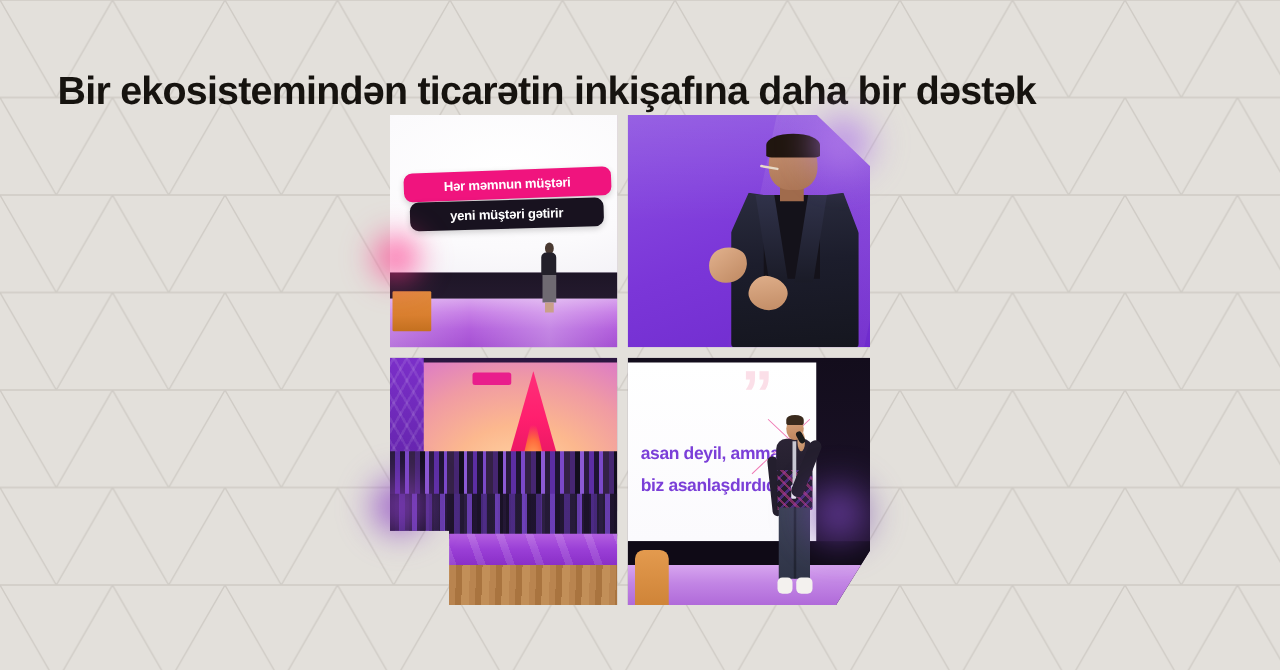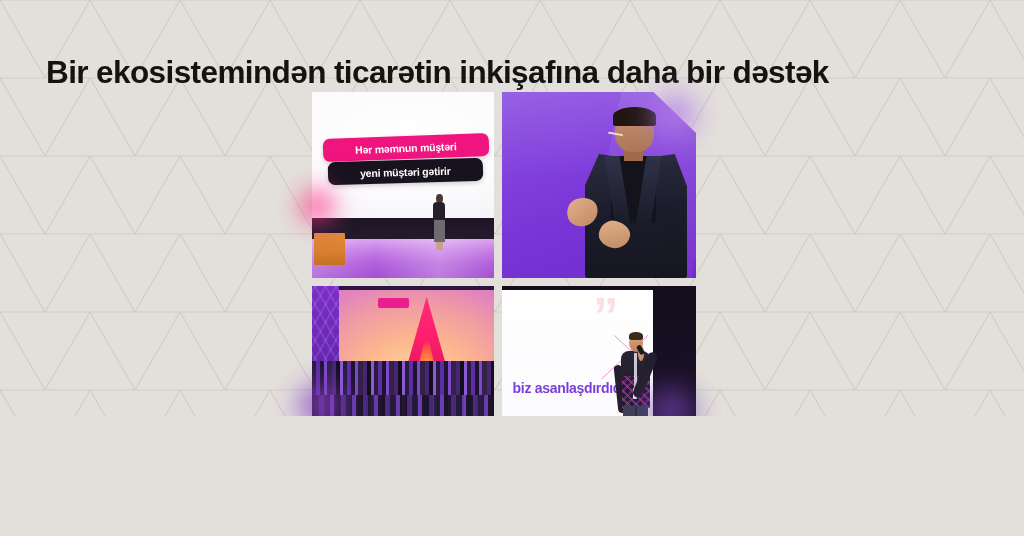--- a/index.html
+++ b/index.html
@@ -3,21 +3,21 @@
 <meta charset="utf-8">
 <style>
   html, body {
     margin: 0;
     padding: 0;
     background: #e3e0db;
   }
   #stage {
     position: relative;
     width: 1024px;
-    height: 416px;
+    height: 536px;
     overflow: hidden;
     background: #737373;
     font-family: "Liberation Sans", sans-serif;
   }
 
   
   #bg-grid {
     position: absolute;
     inset: 0;
     width: 1024px;
@@ -445,20 +445,21 @@
     </div>
 
     <div class="photo p-br">
       <div class="inner">
         <div class="br-room"></div>
         <div class="br-screen">
           <div class="br-quotemark">”</div>
           <svg class="br-pinkline" viewBox="0 0 100 100" preserveAspectRatio="none">
             <path d="M5 95 L95 5 M30 5 L95 70" stroke="#f07ab5" stroke-width="1.6" fill="none"></path>
           </svg>
+          <div class="br-text" style="top:45%">asan deyil, amma</div>
           <div class="br-text" style="top:63%">biz asanlaşdırdıq</div>
         </div>
         <div class="br-rightdark"></div>
         <div class="br-darkband"></div>
         <div class="br-floor"></div>
         <div class="br-podium"></div>
         <div class="br-man">
           <div class="br-armL"></div>
           <div class="br-shirt"></div>
           <div class="br-pattern"></div>

